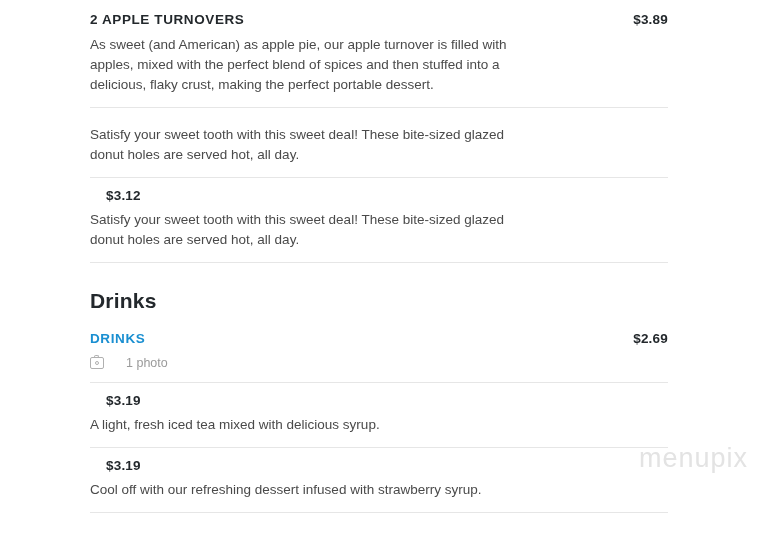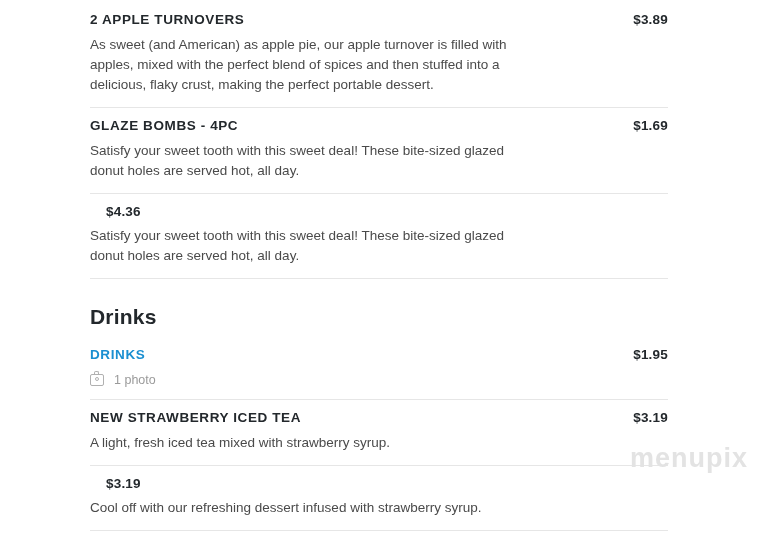--- a/index.html
+++ b/index.html
@@ -65,21 +65,21 @@
     margin-top: 7px;
     font-size: 13.5px;
     line-height: 20px;
     color: #4a4a4a;
     max-width: 450px;
   }
   .photo-note {
     margin-top: 9px;
     display: flex;
     align-items: center;
-    gap: 10px;
+    gap: 22px;
     color: #9a9a9a;
     font-size: 12.5px;
   }
   .cam-icon {
     display: inline-block;
     width: 14px;
     height: 12px;
     border: 1.4px solid #b0b0b0;
     border-radius: 2px;
     position: relative;
@@ -122,71 +122,66 @@
     right: 24px;
     top: 443px;
     font-size: 27px;
     letter-spacing: 1px;
     color: #e3e3e3;
     font-family: "Liberation Sans", sans-serif;
     user-select: none;
     pointer-events: none;
   }
   .watermark .light {
-    font-weight: bold;
+    font-weight: normal;
   }
 </style>
 </head>
 <body>
 
 <div class="page">
   <div class="menu-col">
 
     <div class="item first">
       <div class="item-head">
         <div class="item-name">2 APPLE TURNOVERS</div>
         <div class="item-price">$3.89</div>
       </div>
       <div class="item-desc">As sweet (and American) as apple pie, our apple turnover is filled with apples, mixed with the perfect blend of spices and then stuffed into a delicious, flaky crust, making the perfect portable dessert.</div>
     </div>
 
     <div class="item">
-      <div class="item-head">
-        <div class="item-name">GLAZE BOMBS - 4PC</div>
-        <div class="item-price">$1.69</div>
-      </div>
       <div class="item-desc">Satisfy your sweet tooth with this sweet deal! These bite-sized glazed donut holes are served hot, all day.</div>
     </div>
 
     <div class="item">
       <div class="item-head">
-        <div class="item-price">$4.36</div>
+        <div class="item-price">$3.12</div>
       </div>
       <div class="item-desc">Satisfy your sweet tooth with this sweet deal! These bite-sized glazed donut holes are served hot, all day.</div>
     </div>
 
     <div class="section-title">Drinks</div>
 
     <div class="item">
       <div class="item-head">
         <div class="item-name link">DRINKS</div>
-        <div class="item-price">$1.95</div>
+        <div class="item-price">$2.69</div>
       </div>
       <div class="photo-note">
         <span class="cam-icon"></span>
         <span>1 photo</span>
       </div>
     </div>
 
     <div class="item">
       <div class="item-head">
-        <div class="item-name">NEW STRAWBERRY ICED TEA</div>
         <div class="item-price">$3.19</div>
       </div>
-      <div class="item-desc">A light, fresh iced tea mixed with strawberry syrup.</div>
+      <div class="item-desc">A light, fresh iced tea mixed with delicious syrup.</div>
     </div>
 
     <div class="item">
       <div class="item-head">
         <div class="item-price">$3.19</div>
       </div>
       <div class="item-desc">Cool off with our refreshing dessert infused with strawberry syrup.</div>
     </div>
 
   </div>

